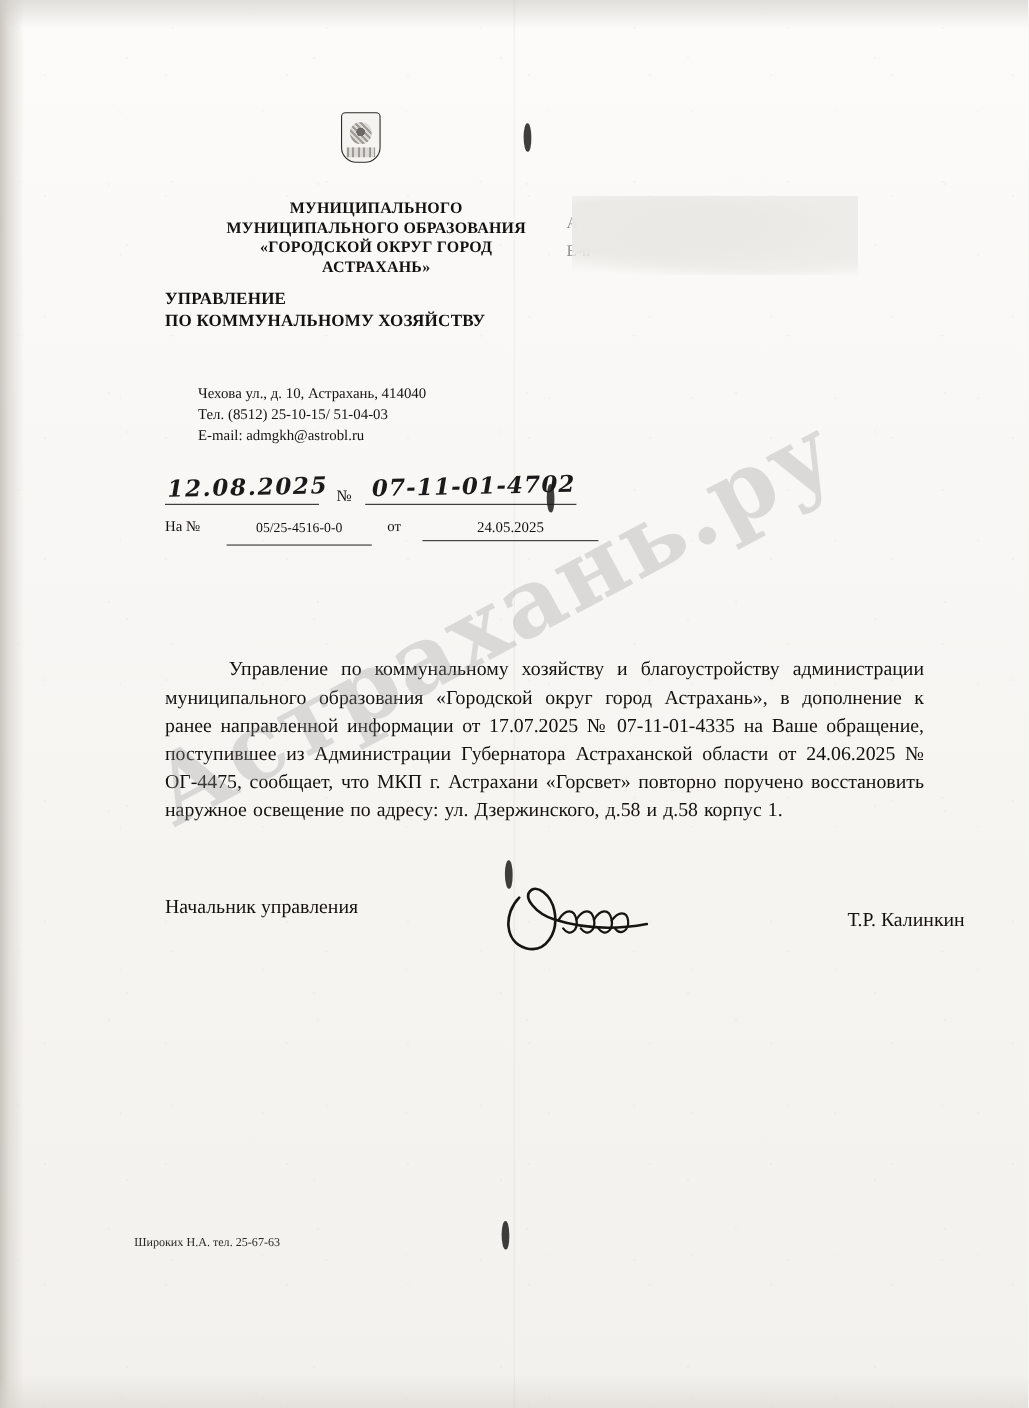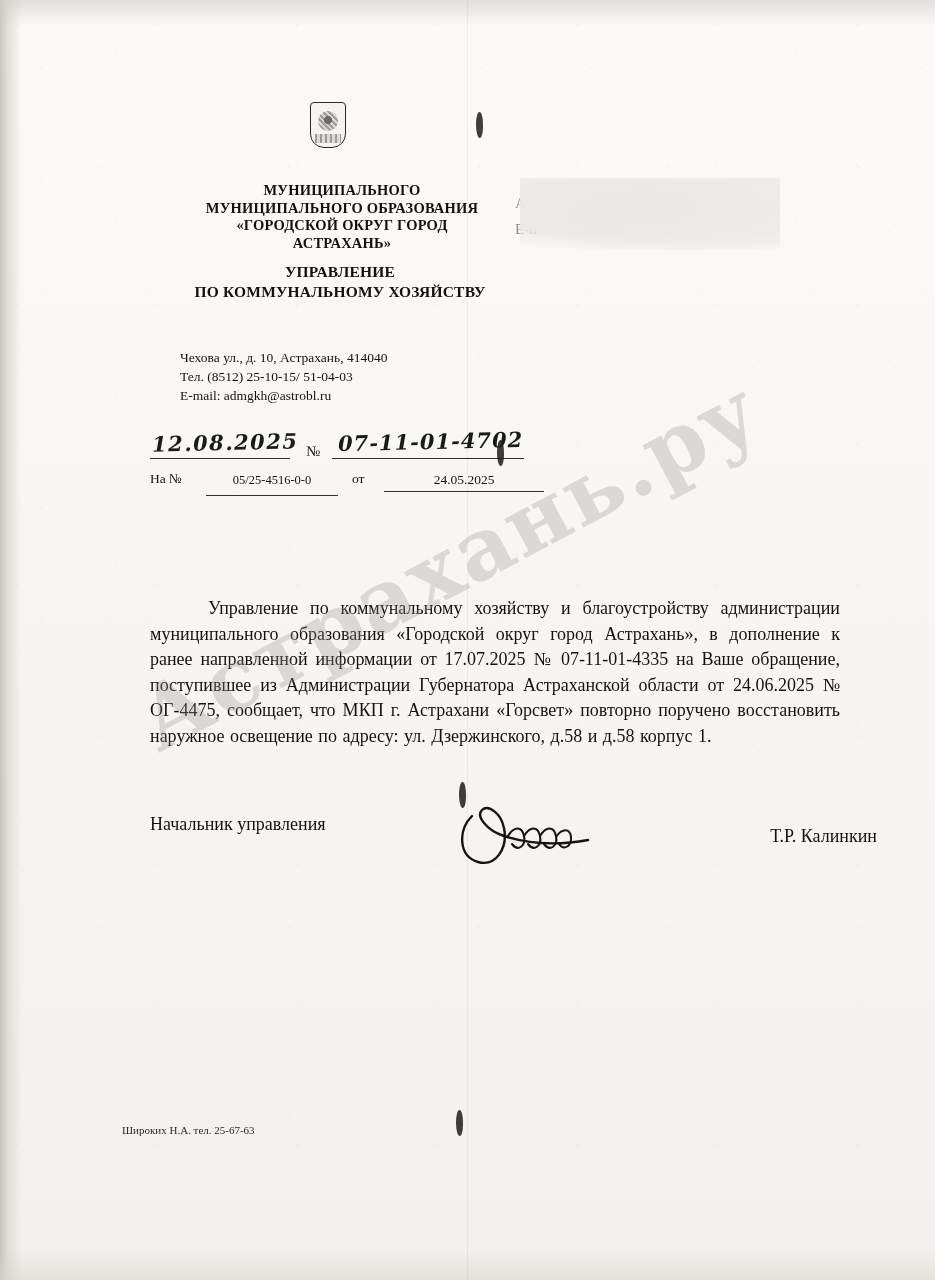--- a/index.html
+++ b/index.html
@@ -96,21 +96,21 @@
     font-weight: bold;
     font-size: 14.5px;
     line-height: 17.5px;
     letter-spacing: .2px;
   }
   .dept-block {
     position: absolute;
     left: 150px;
     top: 262px;
     width: 380px;
-    text-align: center;
+    text-align: left;
     font-weight: bold;
     font-size: 15.5px;
     line-height: 20px;
     letter-spacing: .2px;
   }
   .contacts {
     position: absolute;
     left: 180px;
     top: 348px;
     width: 320px;

